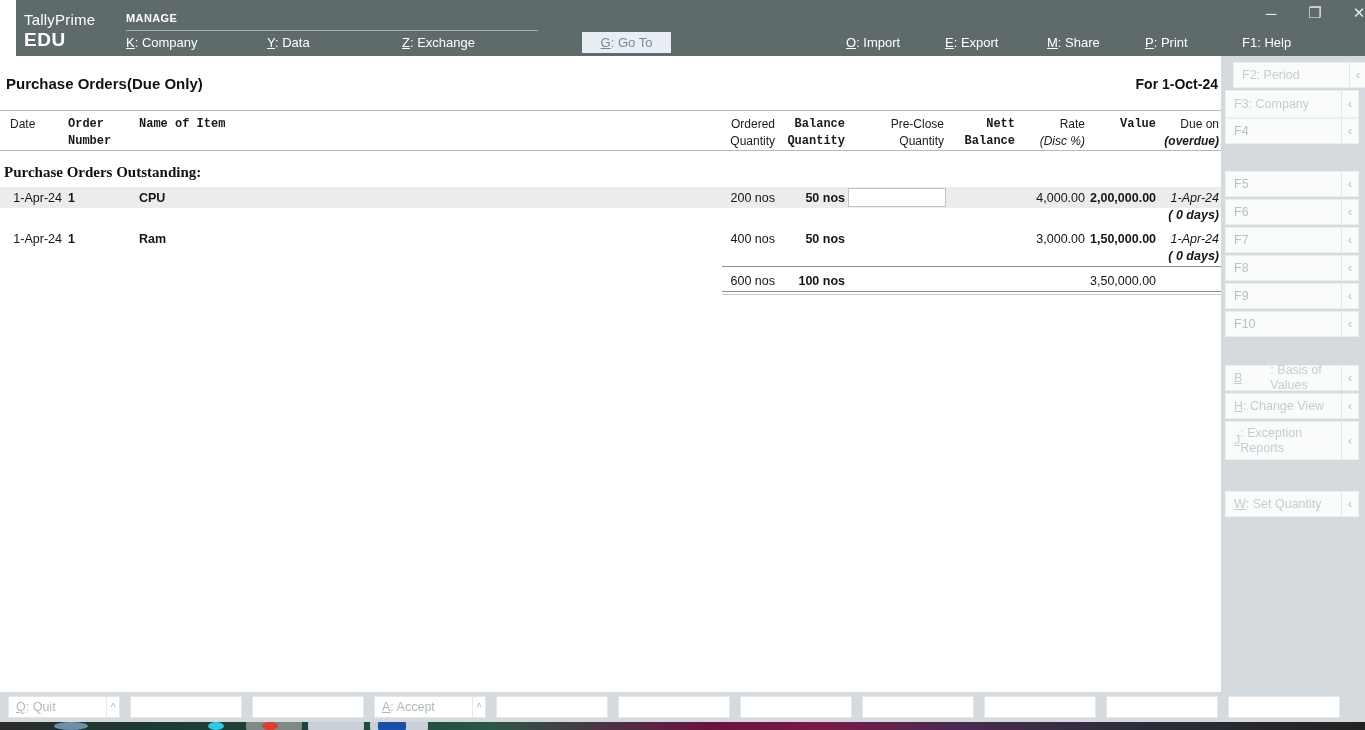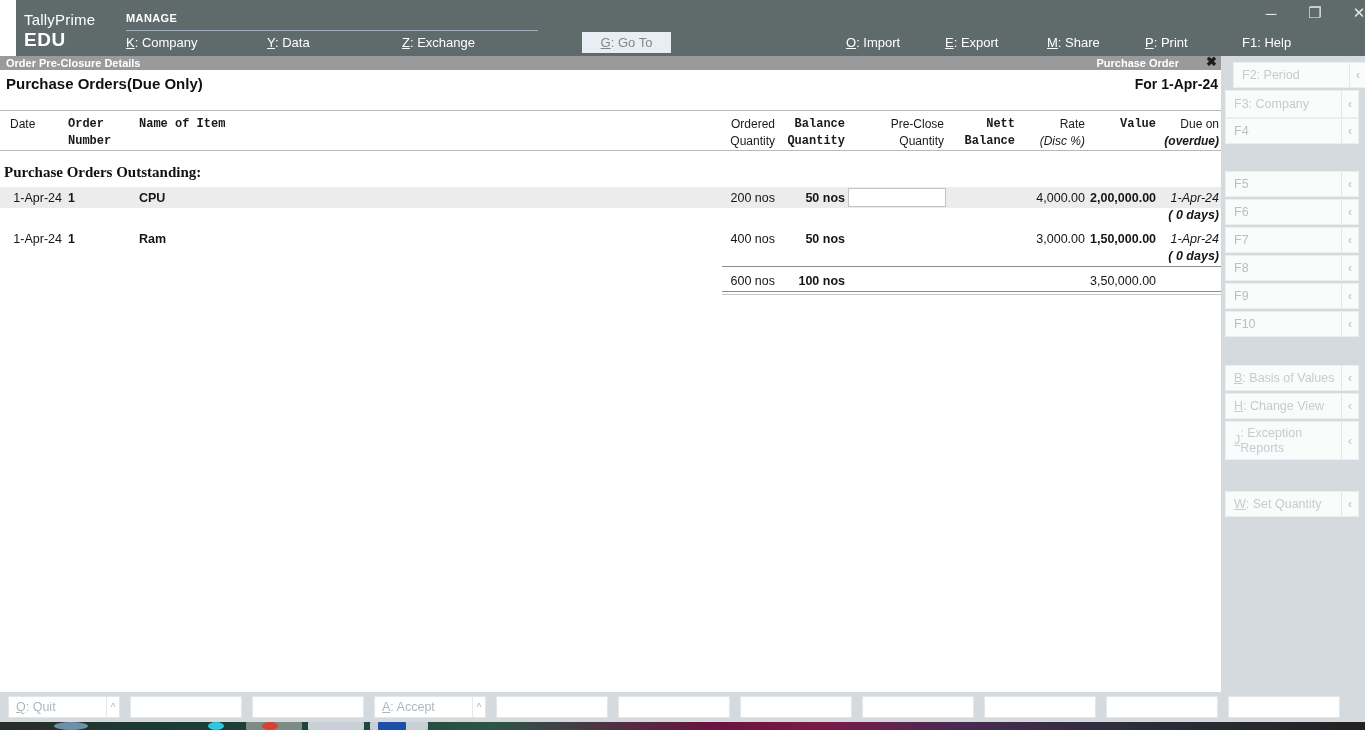--- a/index.html
+++ b/index.html
@@ -201,29 +201,24 @@
         <div class="menu-item" style="left: 929px;"><span class="key">E</span><span>: Export</span></div>
         <div class="menu-item" style="left: 1031px;"><span class="key">M</span><span>: Share</span></div>
         <div class="menu-item" style="left: 1129px;"><span class="key">P</span><span>: Print</span></div>
         <div class="menu-item" style="left: 1226px;"><span class="">F1</span><span>: Help</span></div>
       </div>
     <div class="win-btn" style="right:88px">─</div>
     <div class="win-btn" style="right:44px">❐</div>
     <div class="win-btn" style="right:0px">✕</div>
   </div>
 
-  <div class="subbar">
-    <div class="subbar-left">Order Pre-Closure Details</div>
-    <div class="subbar-right">Purchase Order</div>
-    <div class="subbar-close">✖</div>
-  </div>
 
   <div class="report">
     <div class="report-title">Purchase Orders(Due Only)</div>
-    <div class="report-period">For 1-Apr-24</div>
+    <div class="report-period">For 1-Oct-24</div>
 
     <div class="hrule" style="top:40px"></div>
     <div id="colheads">
         <div class="colhead" style="left: 10px; width: 52px; top: 46px; text-align: left;">Date</div>
         <div class="colhead b" style="left: 68px; width: 62px; top: 46px; text-align: left;">Order
 Number</div>
         <div class="colhead b" style="left: 139px; width: 300px; top: 46px; text-align: left;">Name of Item</div>
         <div class="colhead" style="left: 700px; width: 75px; top: 46px; text-align: right;">Ordered
 Quantity</div>
         <div class="colhead b" style="left: 781px; width: 64px; top: 46px; text-align: right;">Balance
@@ -314,21 +309,21 @@
       </div>
       <div class="sb-btn" style="top: 227px; height: 26px;">
         <div class="lbl"><span class="">F9</span><span style="white-space: pre-line;"></span></div>
         <div class="chev">‹</div>
       </div>
       <div class="sb-btn" style="top: 255px; height: 26px;">
         <div class="lbl"><span class="">F10</span><span style="white-space: pre-line;"></span></div>
         <div class="chev">‹</div>
       </div>
       <div class="sb-btn dim" style="top: 309px; height: 26px;">
-        <div class="lbl"><span class="key">B</span><span style="white-space: pre-line;">: Basis of Values</span></div>
+        <div class="lbl"><span class="key">B</span><span style="white-space: pre-line; margin-left: 28px;">: Basis of Values</span></div>
         <div class="chev">‹</div>
       </div>
       <div class="sb-btn dim" style="top: 337px; height: 26px;">
         <div class="lbl"><span class="key">H</span><span style="white-space: pre-line;">: Change View</span></div>
         <div class="chev">‹</div>
       </div>
       <div class="sb-btn dim" style="top: 365px; height: 39px;">
         <div class="lbl"><span class="key">J</span><span style="white-space: pre-line;">: Exception
 Reports</span></div>
         <div class="chev">‹</div>

